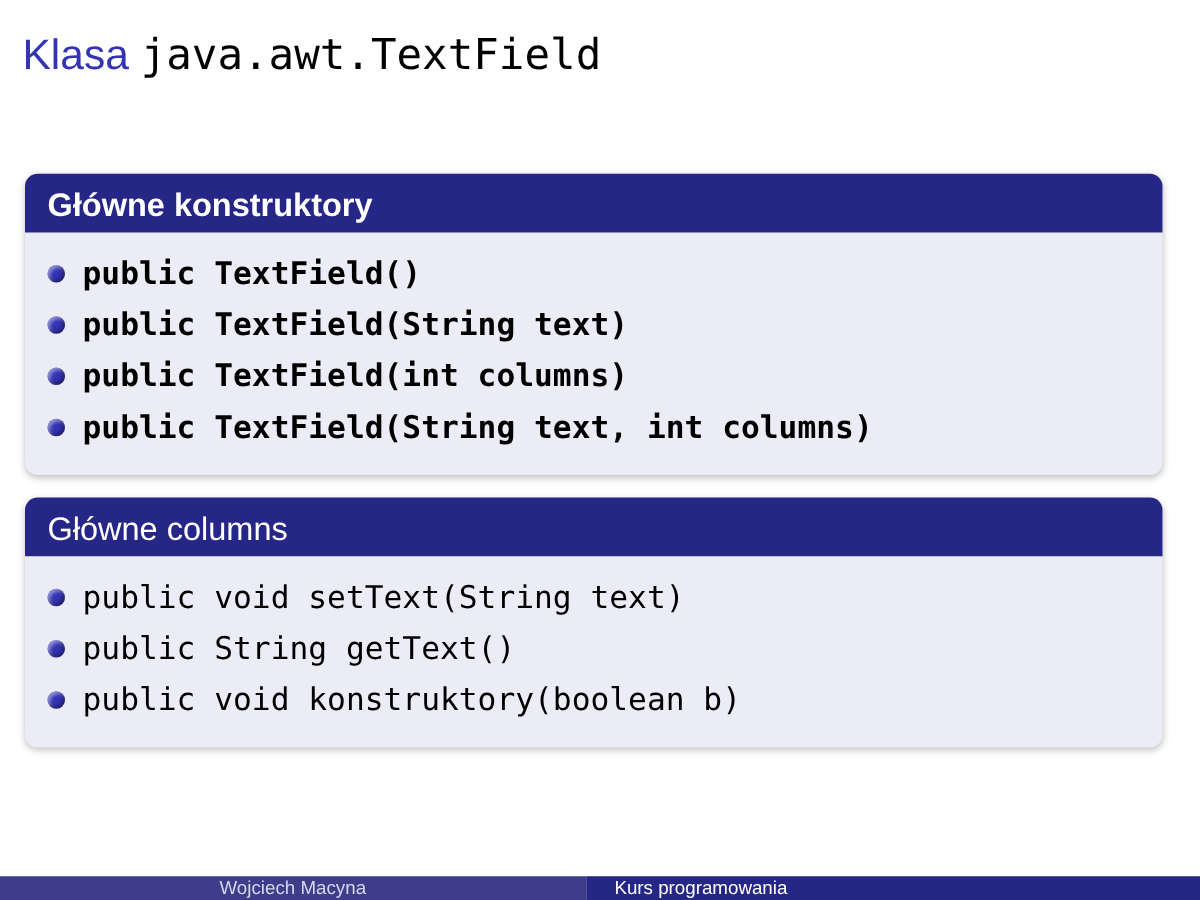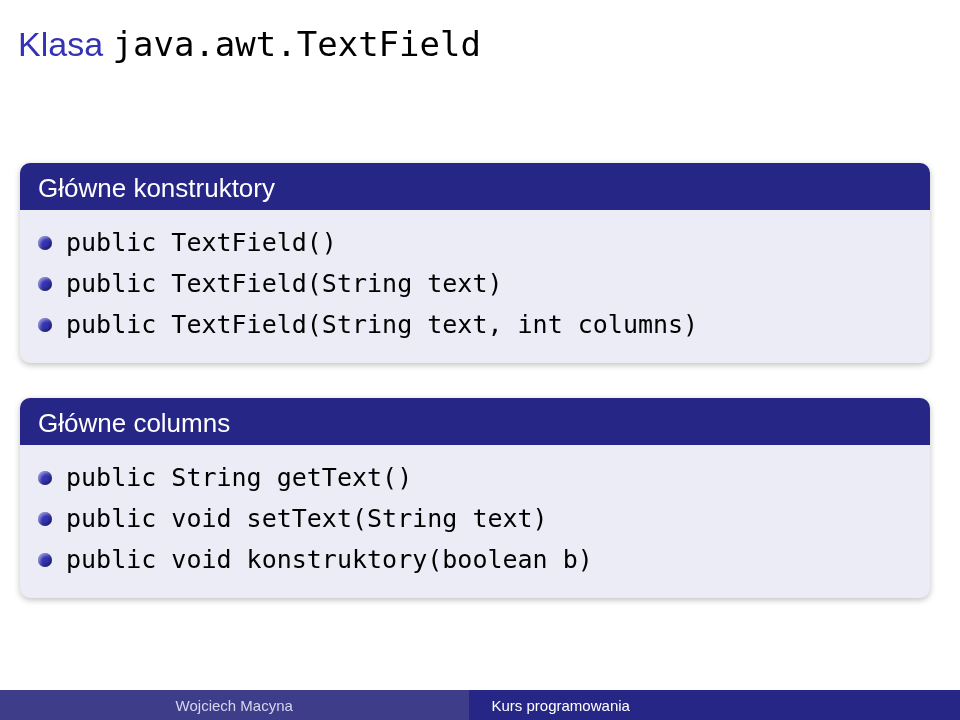--- a/index.html
+++ b/index.html
@@ -3,30 +3,30 @@
 <meta charset="utf-8">
 <style>
   * { margin: 0; padding: 0; box-sizing: border-box; }
   html, body { width: 960px; height: 720px; background: #fff; font-family: sans-serif; overflow: hidden; }
   .slide { width: 960px; height: 720px; position: relative; background: #fff; }
   .title { position: absolute; top: 24px; left: 18px; font-size: 34px; font-weight: 400; }
   .title .k { color: #3333b3; }
   .title .m { color: #000; font-family: 'DejaVu Sans Mono', monospace; }
   .block { position: absolute; left: 20px; width: 910px; border-radius: 10px; overflow: visible;
            box-shadow: 0 2px 6px rgba(0,0,0,.25); background: #ececf6; }
-  .block1 { top: 163px; }
+  .block1 { top: 139px; font-weight: bold; }
   .block2 { top: 398px; }
   .bh { background: #262686; color: #fff; font-size: 26px; padding: 10px 18px 6px;
         border-top-left-radius: 10px; border-top-right-radius: 10px; }
   .bb { padding: 12px 18px 18px; border-bottom-left-radius: 10px; border-bottom-right-radius: 10px; }
   .row { display: flex; align-items: center; gap: 14px; padding: 6px 0; }
   .bul { width: 14px; height: 14px; border-radius: 50%;
          background: #3333b3; box-shadow: inset -2px -2px 3px rgba(0,0,0,.35), inset 2px 2px 3px rgba(255,255,255,.45); flex: 0 0 auto; }
   .code { font-family: 'DejaVu Sans Mono', monospace; font-size: 25px; color: #000; }
-  .footer { position: absolute; bottom: 0; left: 0; right: 0; height: 30px; display: flex; font-size: 15px; }
+  .footer { position: absolute; bottom: 0; left: 0; right: 0; height: 19px; display: flex; font-size: 15px; }
   .fl { flex: 1; background: #3d3d8a; color: #d6d6ef; display: flex; align-items: center; justify-content: center; }
   .fr { flex: 1; background: #262686; color: #fff; display: flex; align-items: center; justify-content: flex-start; padding-left: 23px; }
 </style>
 </head>
 <body>
 
 <div class="slide">
 
   <div class="title">
     <span class="k">Klasa</span>
@@ -39,35 +39,39 @@
       <div class="row">
         <span class="bul"></span>
         <span class="code">public TextField()</span>
       </div>
       <div class="row">
         <span class="bul"></span>
         <span class="code">public TextField(String text)</span>
       </div>
       <div class="row">
         <span class="bul"></span>
+        <span class="code">public TextField(int columns)</span>
+      </div>
+      <div class="row">
+        <span class="bul"></span>
         <span class="code">public TextField(String text, int columns)</span>
       </div>
     </div>
   </div>
 
   <div class="block block2">
     <div class="bh">Główne columns</div>
     <div class="bb">
       <div class="row">
         <span class="bul"></span>
-        <span class="code">public String getText()</span>
+        <span class="code">public void setText(String text)</span>
       </div>
       <div class="row">
         <span class="bul"></span>
-        <span class="code">public void setText(String text)</span>
+        <span class="code">public String getText()</span>
       </div>
       <div class="row">
         <span class="bul"></span>
         <span class="code">public void konstruktory(boolean b)</span>
       </div>
     </div>
   </div>
 
   <div class="footer">
     <div class="fl">Wojciech Macyna</div>

